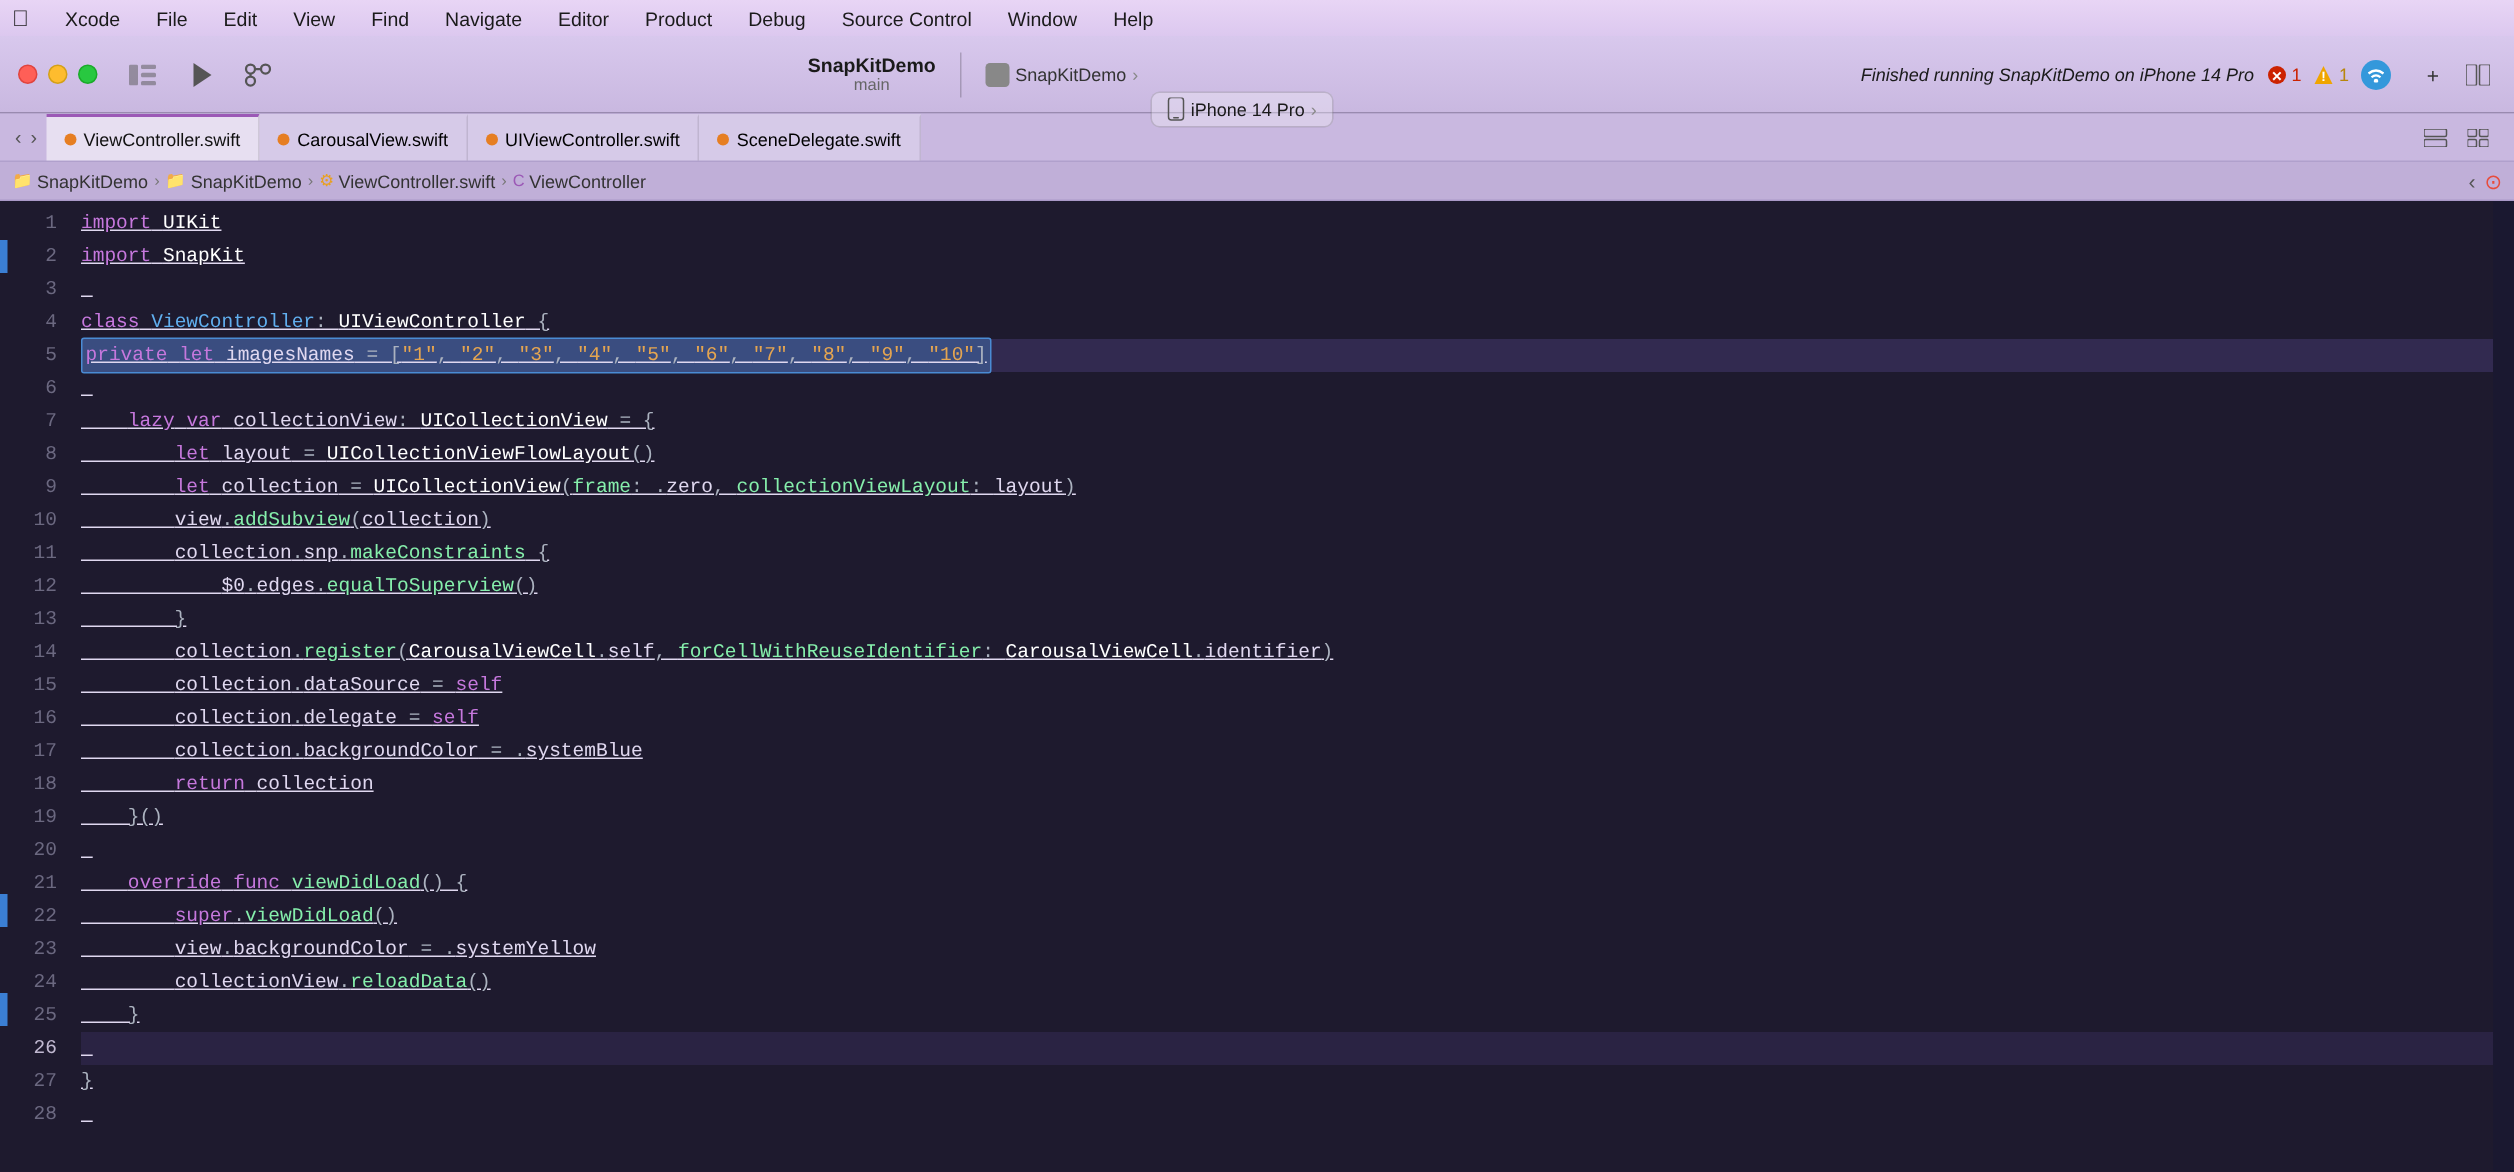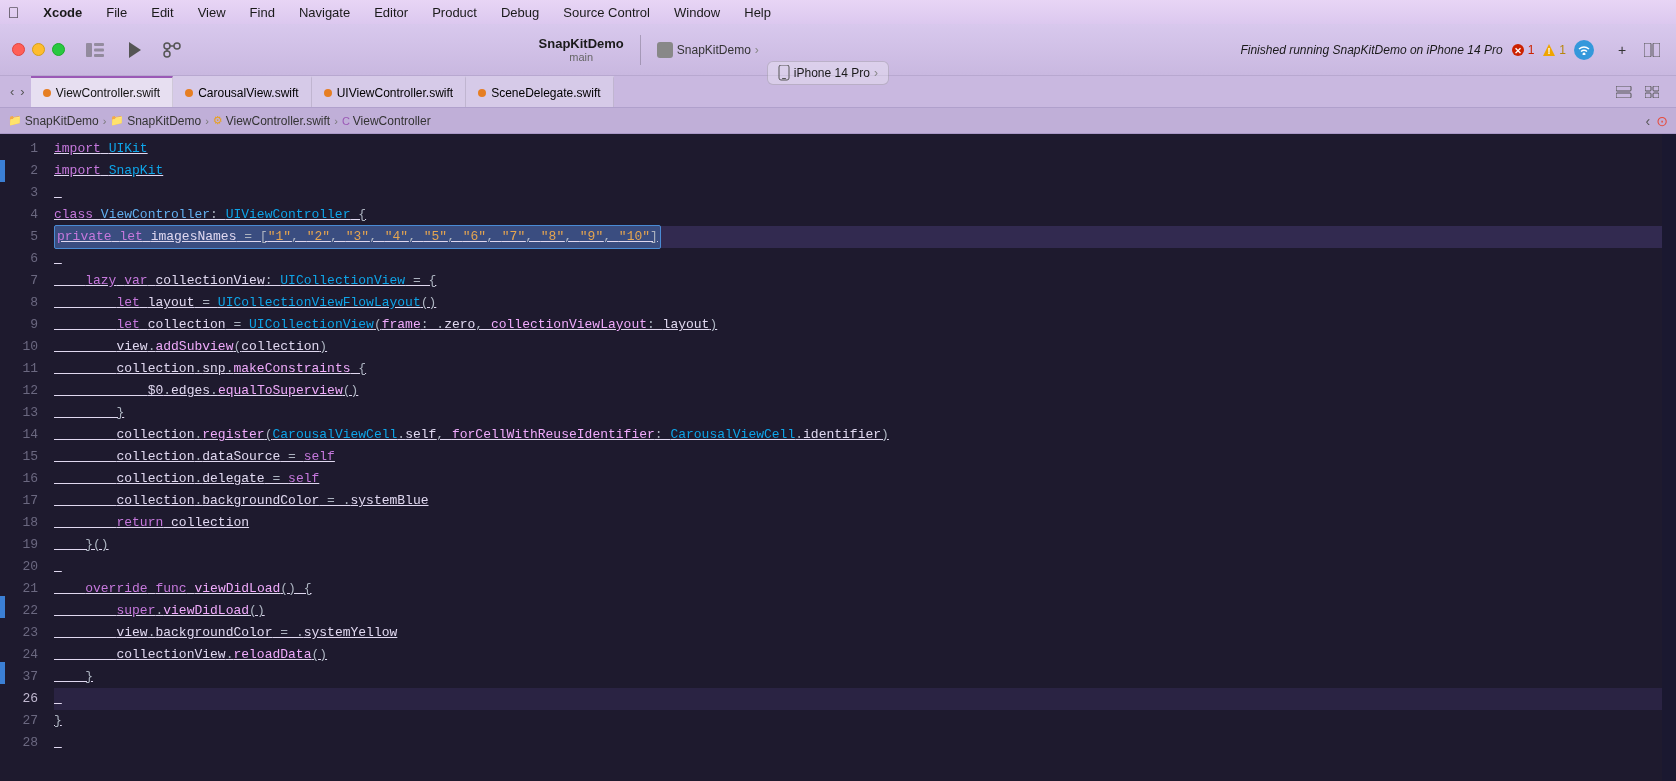--- a/index.html
+++ b/index.html
@@ -13,21 +13,21 @@
       display: flex;
       align-items: center;
       padding: 0 8px;
       gap: 16px;
       font-size: 13px;
       color: #1a1a1a;
       user-select: none;
     }
     .menubar-item { cursor: default; padding: 0 4px; white-space: nowrap; }
     .menubar-apple { font-size: 15px; margin-right: 4px; }
-    .menubar-xcode { font-weight: 700; }
+    .menubar-xcode { font-weight: 400; }
 
     
     .titlebar {
       width: 100%;
       height: 52px;
       background: linear-gradient(180deg, #d8c8ed 0%, #c9b8e0 100%);
       display: flex;
       align-items: center;
       padding: 0 12px;
       gap: 8px;
@@ -152,25 +152,25 @@
       overflow: hidden;
       color: #e0d8f0;
       text-decoration: underline;
     }
     .code-line { height: 22px; display: flex; align-items: center; white-space: pre; position: relative; }
     .code-line.selected-line { background: rgba(100, 80, 160, 0.3); text-align: center; }
     .code-line.current-line-bg { background: rgba(60, 50, 100, 0.4); }
 
     
     .kw-purple { color: #c678dd; font-weight: 500; }
-    .type-teal { color: #0ea5e9; }
+    .type-teal { color: #ffffff; }
     .type-blue { color: #61afef; }
     .str-orange { color: #e5a550; }
     .plain { color: #abb2bf; }
-    .method-blue { color: #f0abfc; }
+    .method-blue { color: #86efac; }
     .prop-white { color: #e0d8f0; }
 
     
     .scrollbar-track {
       width: 14px;
       background: #1a1830;
       flex-shrink: 0;
     }
   </style>
 </head>
@@ -373,21 +373,21 @@
     <div class="line-num">15</div>
     <div class="line-num">16</div>
     <div class="line-num">17</div>
     <div class="line-num">18</div>
     <div class="line-num">19</div>
     <div class="line-num">20</div>
     <div class="line-num">21</div>
     <div class="line-num">22</div>
     <div class="line-num">23</div>
     <div class="line-num">24</div>
-    <div class="line-num">37</div>
+    <div class="line-num">25</div>
     <div class="line-num current-line">26</div>
     <div class="line-num">27</div>
     <div class="line-num">28</div>
   </div>
 
   <div class="code-area">
 
     <div class="code-line">
       <span class="kw-purple">import</span><span class="plain"> </span><span class="type-teal">UIKit</span>
     </div>

